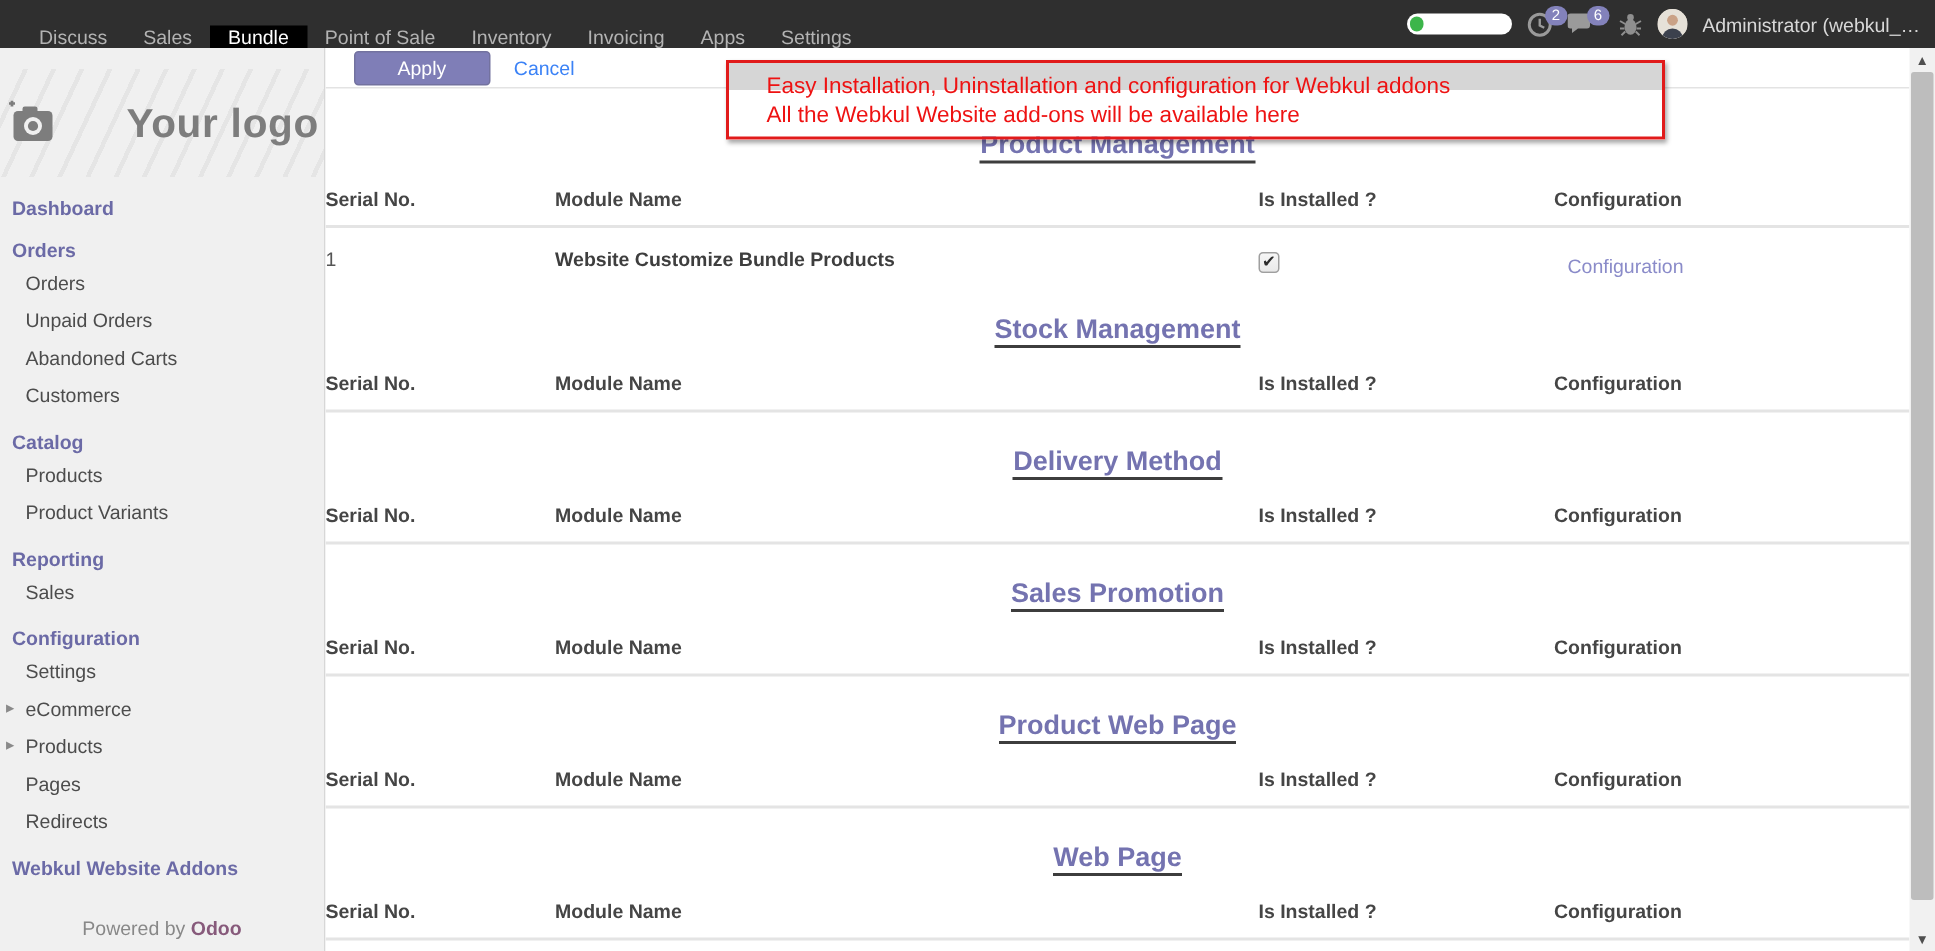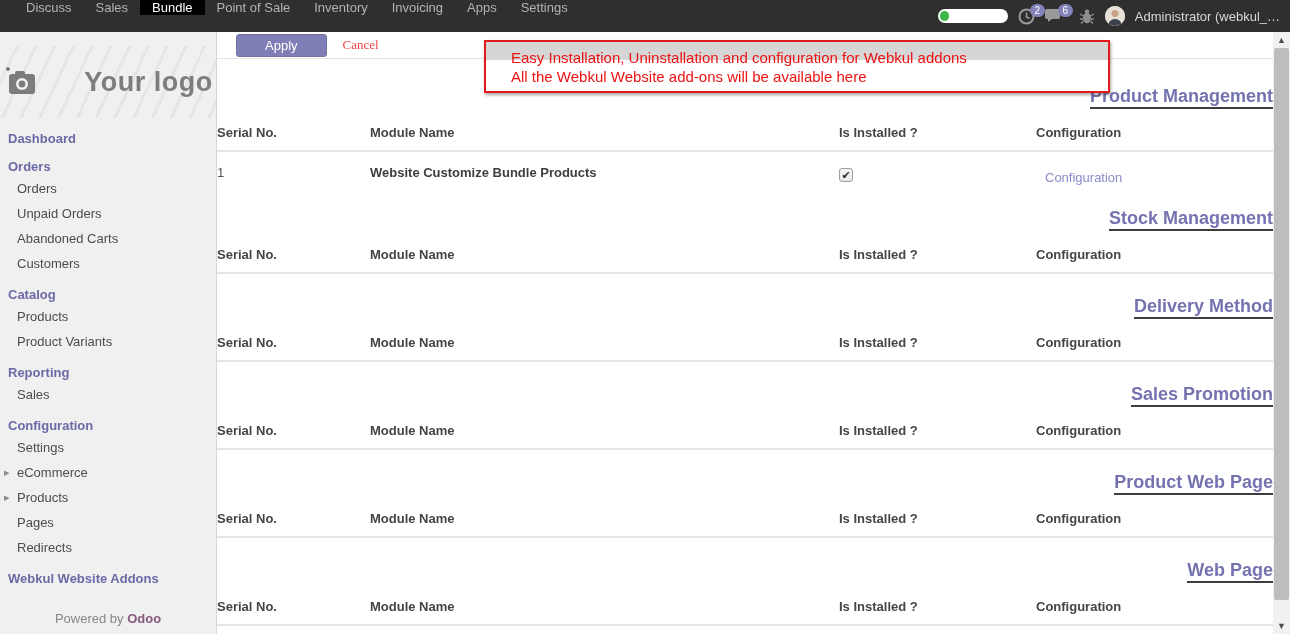--- a/index.html
+++ b/index.html
@@ -1,20 +1,20 @@
 <!DOCTYPE html>
 <html><head>
 <meta charset="utf-8">
 <style>
   * { margin:0; padding:0; box-sizing:border-box; }
   html,body { width:1290px; height:634px; overflow:hidden; font-family:"Liberation Sans", sans-serif; background:#fff; }
 
   
   .topbar { position:absolute; top:0; left:0; width:1290px; height:32px; background:#2f2f2f; display:flex; align-items:stretch; z-index:20; }
-  .topbar-menus { display:flex; align-items:flex-start; padding-left:14px; }
+  .topbar-menus { display:flex; align-items:flex-end; padding-left:14px; }
   .tmenu { display:flex; align-items:center; padding:0 12px; font-size:13px; color:#b3b3b3; cursor:pointer; white-space:nowrap; }
   .tmenu.active { background:#000; color:#fff; }
   .topbar-right { margin-left:auto; display:flex; align-items:center; padding-right:10px; gap:10px; }
   .progress-pill { width:70px; height:14px; background:#fff; border-radius:7px; padding:2px; }
   .progress-fill { width:9px; height:10px; background:#3cb54a; border-radius:5px; }
   .icon-badge { position:relative; display:flex; align-items:center; cursor:pointer; }
   .badge { position:absolute; top:-4px; right:-10px; background:#8382bb; color:#fff; font-size:10px; line-height:13px; min-width:15px; text-align:center; border-radius:8px; padding:0 3px; }
   .iconwrap { color:#9a9a9a; display:flex; align-items:center; }
   .avatar { width:20px; height:20px; border-radius:50%; overflow:hidden; background:#ded8cf; flex:0 0 auto; }
   .username { color:#d8d8d8; font-size:13px; max-width:152px; overflow:hidden; white-space:nowrap; cursor:pointer; }
@@ -29,32 +29,32 @@
   .nav-header:first-child { margin-top:0; }
   .nav-item { font-size:13px; color:#4c4c4c; line-height:25px; padding-left:9px; cursor:pointer; position:relative; }
   .caret { position:absolute; left:-4px; top:0; color:#8a8a8a; font-size:11px; }
   .powered { position:absolute; bottom:8px; width:100%; text-align:center; font-size:13px; color:#888; }
   .powered b { color:#875a7b; cursor:pointer; }
 
   
   .main { position:absolute; top:32px; left:217px; right:17px; bottom:0; background:#fff; overflow:hidden; }
   .toolbar { height:27px; display:flex; align-items:center; gap:16px; padding-left:19px; border-bottom:1px solid #e3e3e3; }
   .btn-apply { background:#7f7eb7; border:1px solid #73729f; color:#fff; font-size:13px; padding:3px 28px; border-radius:3px; cursor:pointer; font-family:inherit; }
-  .btn-cancel { background:none; border:none; color:#ef4444; font-size:13px; cursor:pointer; font-family:Liberation Serif, serif; }
+  .btn-cancel { background:none; border:none; color:#3b82f6; font-size:13px; cursor:pointer; font-family:Liberation Sans, sans-serif; }
 
   
   .annotation { position:absolute; left:267px; top:8px; width:626px; height:53px; border:2px solid #e11b1b;
     background:linear-gradient(#d6d6d6 0, #d6d6d6 18px, #ffffff 18px); z-index:6; padding:6px 0 0 25px;
     box-shadow:1px 2px 3px rgba(0,0,0,.35); }
   .annotation div { color:#ee1212; font-size:15px; line-height:19px; white-space:nowrap; }
 
   
   #sections { padding-top:27px; }
   .module-section { margin-bottom:22px; }
-  .section-title { text-align:right; font-size:18px; line-height:21px; font-weight:bold; color:#7473b0; }
+  .section-title { text-align:center; font-size:18px; line-height:21px; font-weight:bold; color:#7473b0; }
   .section-title span { border-bottom:2px solid #3d3d3d; padding-bottom:1px; cursor:pointer; }
   .grid-row { display:grid; grid-template-columns:153px 469px 197px 1fr; align-items:start; }
   .thead { margin-top:18px; padding-bottom:10px; border-bottom:2px solid #e4e4e4; }
   .thead > div { font-size:13px; font-weight:bold; color:#454545; line-height:15px; }
   .trow { padding-top:13px; margin-bottom:17px; }
   .cell-serial { font-size:13px; color:#555; }
   .cell-module { font-size:13px; font-weight:bold; color:#3e3e3e; }
   .checkbox { display:inline-block; width:14px; height:14px; border:1px solid #9f9f9f; border-radius:3px;
     background:linear-gradient(#f6f6f6,#e9e9e9); font-size:11px; line-height:13px; text-align:center; color:#2b2b2b; cursor:pointer; }
   .cell-config a { font-size:13px; color:#8a8bc9; text-decoration:none; cursor:pointer; display:inline-block; padding-top:5px; margin-left:9px; }

